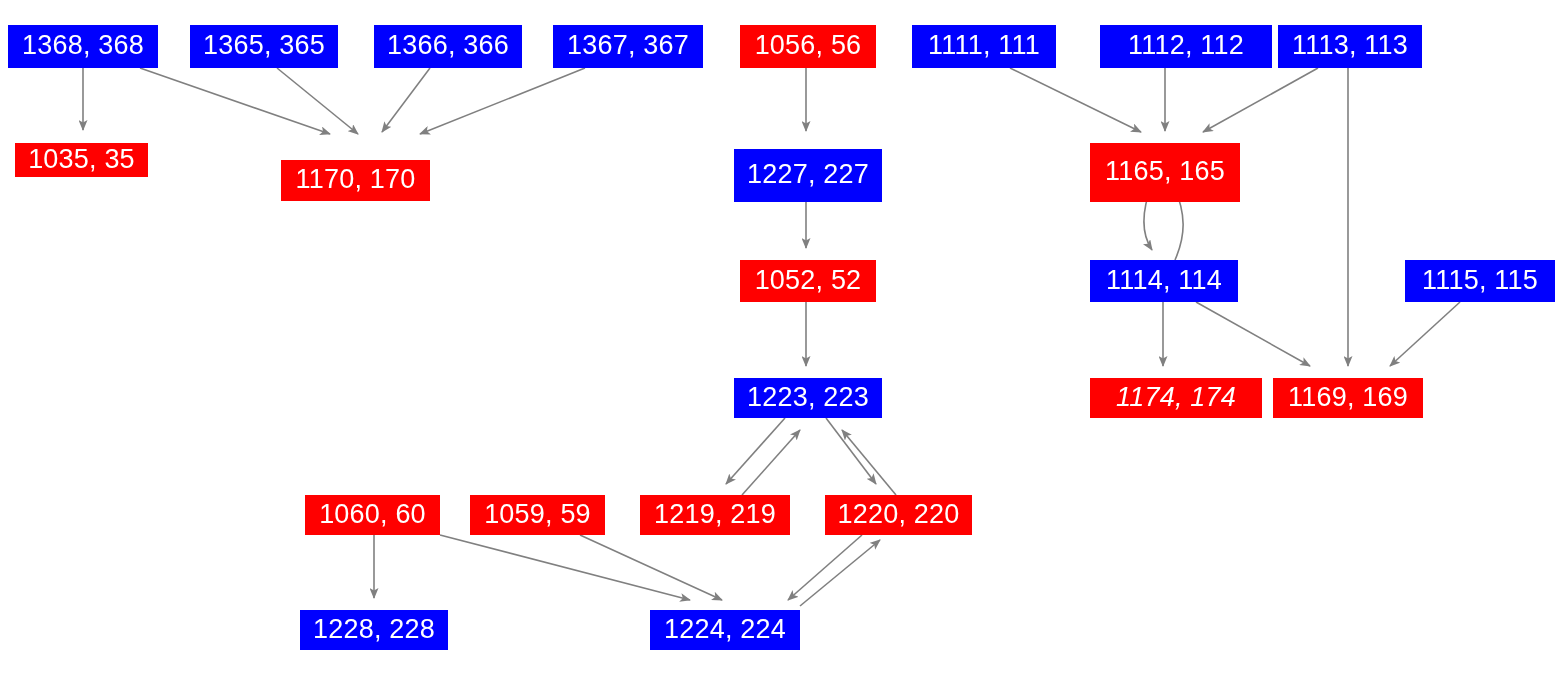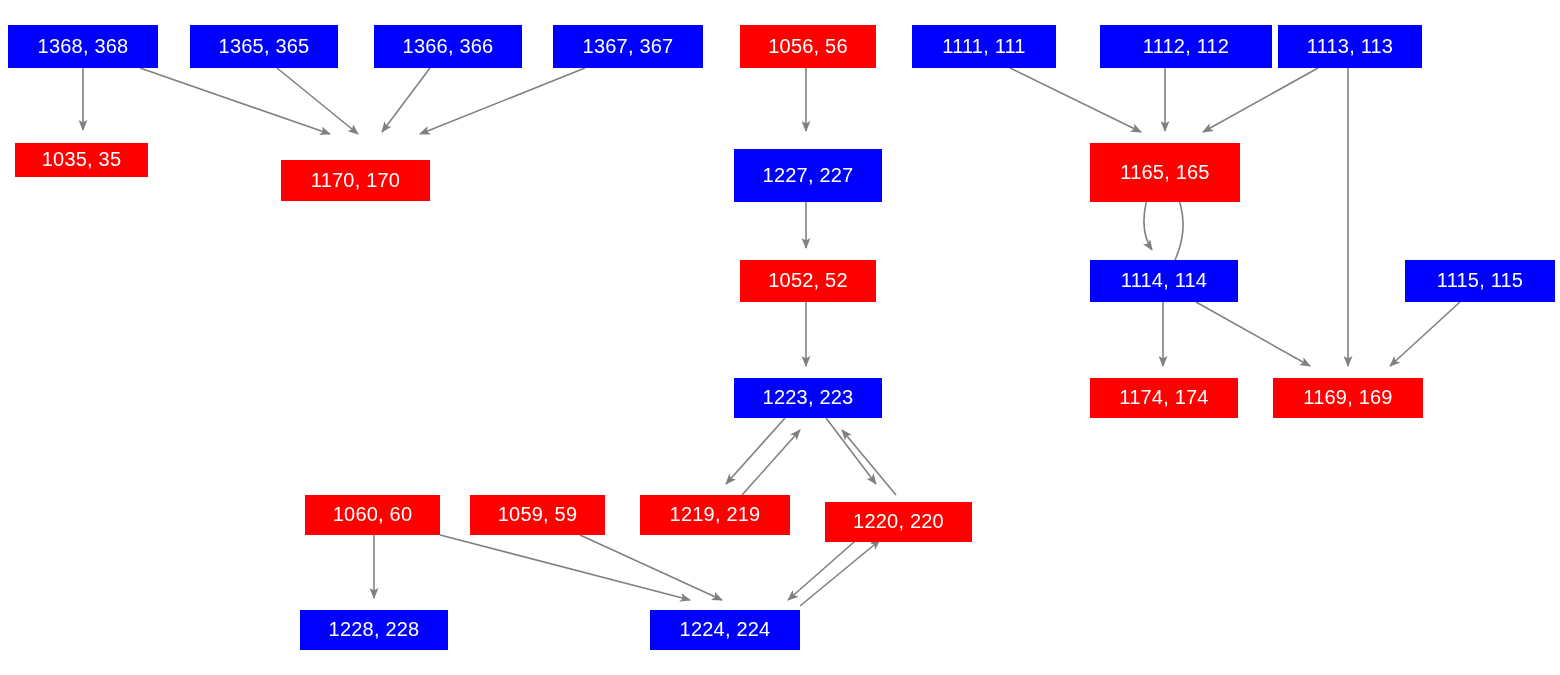--- a/index.html
+++ b/index.html
@@ -24,21 +24,21 @@
     height: 675px;
     pointer-events: none;
   }
   .node {
     position: absolute;
     display: flex;
     align-items: center;
     justify-content: center;
     color: #ffffff;
     font-family: "Liberation Sans", sans-serif;
-    font-size: 20px;
+    font-size: 27px;
     line-height: 1;
     letter-spacing: 0.2px;
     white-space: nowrap;
     box-sizing: border-box;
     padding-bottom: 2px;
   }
   .node-blue { background: #0000ff; }
   .node-red  { background: #ff0000; }
 </style>
 </head>
@@ -124,36 +124,36 @@
       </div>
       <div class="node node-blue" style="left: 1090px; top: 260px; width: 148px; height: 42px;">
         <span>1114, 114</span>
       </div>
       <div class="node node-blue" style="left: 1405px; top: 260px; width: 150px; height: 42px;">
         <span>1115, 115</span>
       </div>
       <div class="node node-blue" style="left: 734px; top: 378px; width: 148px; height: 40px;">
         <span>1223, 223</span>
       </div>
-      <div class="node node-red" style="left: 1090px; top: 378px; width: 148px; height: 40px;">
+      <div class="node node-red" style="left: 1090px; top: 378px; width: 172px; height: 40px; font-style: italic;">
         <span>1174, 174</span>
       </div>
       <div class="node node-red" style="left: 1273px; top: 378px; width: 150px; height: 40px;">
         <span>1169, 169</span>
       </div>
       <div class="node node-red" style="left: 305px; top: 495px; width: 135px; height: 40px;">
         <span>1060, 60</span>
       </div>
       <div class="node node-red" style="left: 470px; top: 495px; width: 135px; height: 40px;">
         <span>1059, 59</span>
       </div>
       <div class="node node-red" style="left: 640px; top: 495px; width: 150px; height: 40px;">
         <span>1219, 219</span>
       </div>
-      <div class="node node-red" style="left: 825px; top: 495px; width: 147px; height: 40px; margin-top: 7px;">
+      <div class="node node-red" style="left: 825px; top: 495px; width: 147px; height: 40px;">
         <span>1220, 220</span>
       </div>
       <div class="node node-blue" style="left: 300px; top: 610px; width: 148px; height: 40px;">
         <span>1228, 228</span>
       </div>
       <div class="node node-blue" style="left: 650px; top: 610px; width: 150px; height: 40px;">
         <span>1224, 224</span>
       </div>
     </div>
 

